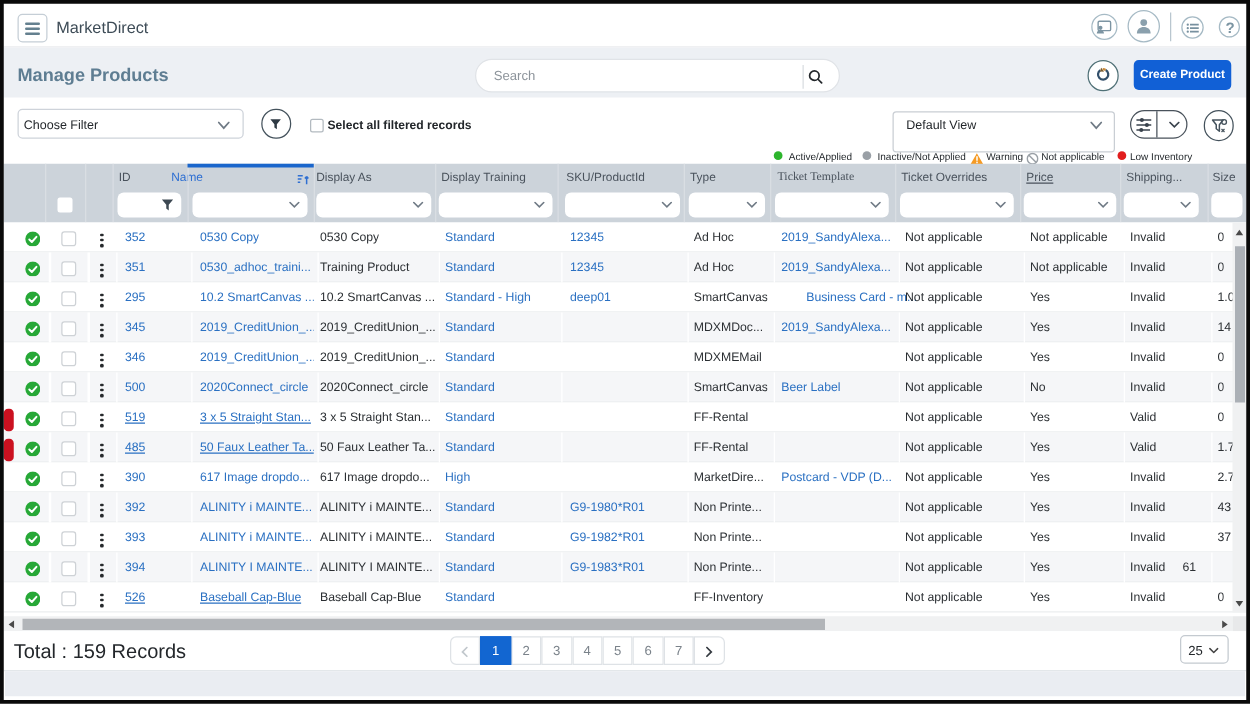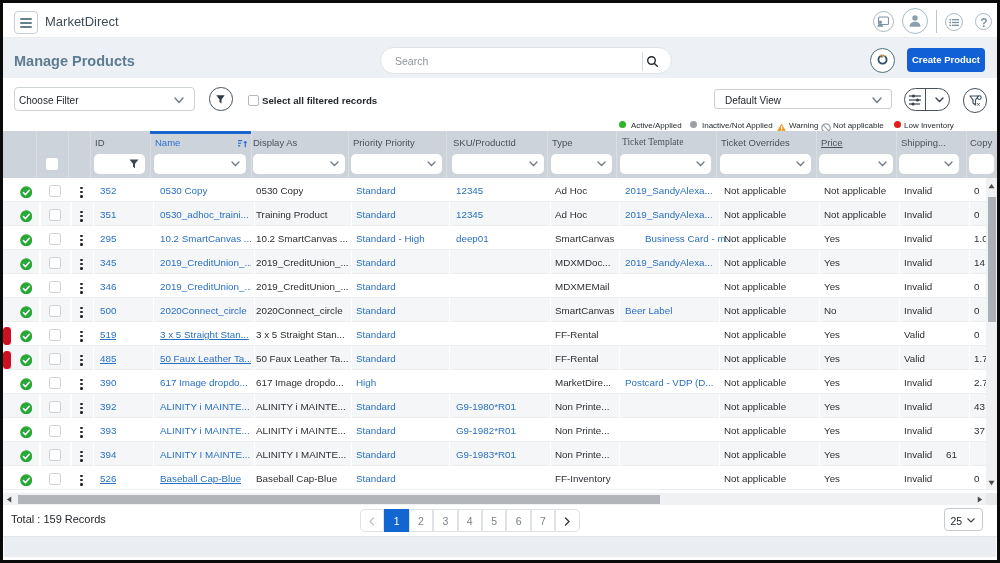--- a/index.html
+++ b/index.html
@@ -16,21 +16,21 @@
 #search { position:absolute; left:380px; top:47px; width:292px; height:27px; background:#fff; border:1px solid #e0e3e7; border-radius:14px; z-index:2; }
 #search .ph { position:absolute; left:14px; top:7px; font-size:10.5px; color:#8d949b; }
 #search .sdiv { position:absolute; right:28px; top:4px; width:1px; height:19px; background:#d9dde1; }
 #refresh { position:absolute; left:870px; top:47.5px; width:25px; height:25px; border:1.5px solid #4f7076; border-radius:50%; background:#fff; z-index:2; }
 #createbtn { position:absolute; left:907px; top:48px; width:78px; height:24px; background:#1160d6; border-radius:4px; color:#fff; font-size:9.5px; font-weight:bold; text-align:center; line-height:24px; z-index:2; }
 #choose { position:absolute; left:14px; top:87px; width:181px; height:24px; border:1px solid #ced3da; border-radius:4px; background:#fff; }
 #choose span { position:absolute; left:4px; top:6.5px; font-size:10px; color:#23272b; }
 #fcirc { position:absolute; left:209px; top:87px; width:23.5px; height:23.5px; border:1.3px solid #44525c; border-radius:50%; background:#fff; }
 #selcb { position:absolute; left:247.7px; top:94.5px; width:11px; height:11px; border:1px solid #b3bac0; border-radius:2px; background:#fff; }
 #sellab { position:absolute; left:262px; top:95px; font-size:9.7px; font-weight:600; color:#23272b; }
-#defview { position:absolute; left:714px; top:89px; width:178px; height:20px; border:1px solid #c9ced4; border-radius:3px; background:#fff;text-align:center; }
+#defview { position:absolute; left:714px; top:89px; width:178px; height:33px; border:1px solid #c9ced4; border-radius:3px; background:#fff;text-align:center; }
 #defview span { position:absolute; left:10px; top:4.5px; font-size:10px; color:#23272b; }
 #splitbtn { position:absolute; left:904px; top:87.5px; width:45.5px; height:23.5px; border:1.3px solid #49525b; border-radius:12px; background:#fff; }
 #splitbtn .mid { position:absolute; left:19.7px; top:0; width:1.8px; height:21px; background:#49525b; }
 #clearcirc { position:absolute; left:962.5px; top:88px; width:24.5px; height:24.5px; border:1.3px solid #44525c; border-radius:50%; background:#fff; }
 .ldot { position:absolute; top:121px; width:7px; height:7px; border-radius:50%; }
 .ltext { position:absolute; top:120.5px; font-size:8px; color:#1f2428; }
 .labs { position:absolute; }
 #thead { position:absolute; left:3px; top:131px; width:994px; height:47px; background:#ccd3da; }
 #namebar { position:absolute; left:150px; top:131px; width:101px; height:2.5px; background:#1a66cc; z-index:3; }
 .hl { position:absolute; top:137px; font-size:9.5px; font-weight:400; color:#49525c; }
@@ -49,21 +49,21 @@
 .row .kebab { position:absolute; left:77px; top:8.5px; }
 .row .kebab i { display:block; width:2.6px; height:2.6px; border-radius:50%; background:#26292c; margin-bottom:1.7px; }
 .wsep { position:absolute; top:0; width:1.5px; height:24px; background:#fff; }
 .redbar { position:absolute; left:0px; top:4.5px; width:7.5px; height:18.5px; background:#cb1120; border-radius:3.5px; }
 #vscroll { position:absolute; left:986px; top:178px; width:11px; height:312px; background:#f0f1f2; z-index:5; }
 #vthumb { position:absolute; left:1.5px; top:19px; width:8px; height:125px; background:#abb0b6; }
 #hscroll { position:absolute; left:3px; top:493px; width:983px; height:12px; background:#f0f1f2; }
 #hthumb { position:absolute; left:15px; top:1.5px; width:642px; height:9px; background:#b2b5b9; }
 #sbcorner { position:absolute; left:986px; top:493px; width:11px; height:12px; background:#e8e9ea; }
 #pagrow { position:absolute; left:3px; top:505px; width:994px; height:32px; background:#fff; border-bottom:1px solid #e3e7ea; }
-#total { position:absolute; left:11px; top:513px; font-size:11px; color:#23272b; }
+#total { position:absolute; left:11px; top:513px; font-size:16px; color:#23272b; }
 .pcell { position:absolute; top:509px; height:23px; text-align:center; line-height:22px; font-size:10.5px; color:#7a828a; border:1px solid #dee2e6; background:#fff; margin-left:-1px; }
 .pcell.pactive { background:#1266d1; color:#fff; border-color:#1266d1; z-index:2; }
 .pcell.first { border-radius:5px 0 0 5px; }
 .pcell.last { border-radius:0 5px 5px 0; }
 #psel { position:absolute; left:944px; top:508px; width:39px; height:23px; border:1px solid #c4cad0; border-radius:4px; background:#fff; }
 #psel span { position:absolute; left:5.5px; top:5.5px; font-size:10.5px; color:#23272b; }
 #strip { position:absolute; left:4px; top:537px; width:992px; height:20px; background:#eaedf2; }
 </style></head>
 <body>
 <div id="topbar"></div>
@@ -186,33 +186,33 @@
 <span class="ldot" style="left:894px;background:#e11d1d"></span>
 <span class="ltext" style="left:904px">Low Inventory</span>
 <div id="thead"></div>
 <div id="namebar"></div>
 <span class="hl" style="left:95px;">ID</span>
 <span class="fbox" style="left:94px;width:51px">
     <svg class="hc" style="top:5px" width="10" height="10" viewBox="0 0 10 10">
       <path d="M0.5 0.5 H9.5 L6 4.8 V9.3 L4 7.8 V4.8 Z" fill="#3d4852"></path>
     </svg>
   </span>
-<span class="hl" style="left:155px;color:#2e6fd2;">Name</span>
+<span class="hl" style="left:137px;color:#2e6fd2;">Name</span>
 <span class="fbox" style="left:154px;width:92px">
     <svg class="hc" width="9" height="6" viewBox="0 0 9 6">
       <path d="M1 1 L4.5 4.5 L8 1" stroke="#6f7a85" stroke-width="1.3" fill="none" stroke-linecap="round"></path>
     </svg>
   </span>
 <span class="hl" style="left:253px;">Display As</span>
 <span class="fbox" style="left:253px;width:92px">
     <svg class="hc" width="9" height="6" viewBox="0 0 9 6">
       <path d="M1 1 L4.5 4.5 L8 1" stroke="#6f7a85" stroke-width="1.3" fill="none" stroke-linecap="round"></path>
     </svg>
   </span>
-<span class="hl" style="left:353px;">Priority Priority</span>
+<span class="hl" style="left:353px;">Display Training</span>
 <span class="fbox" style="left:351px;width:91px">
     <svg class="hc" width="9" height="6" viewBox="0 0 9 6">
       <path d="M1 1 L4.5 4.5 L8 1" stroke="#6f7a85" stroke-width="1.3" fill="none" stroke-linecap="round"></path>
     </svg>
   </span>
 <span class="hl" style="left:453px;">SKU/ProductId</span>
 <span class="fbox" style="left:452px;width:92px">
     <svg class="hc" width="9" height="6" viewBox="0 0 9 6">
       <path d="M1 1 L4.5 4.5 L8 1" stroke="#6f7a85" stroke-width="1.3" fill="none" stroke-linecap="round"></path>
     </svg>
@@ -240,21 +240,21 @@
     <svg class="hc" width="9" height="6" viewBox="0 0 9 6">
       <path d="M1 1 L4.5 4.5 L8 1" stroke="#6f7a85" stroke-width="1.3" fill="none" stroke-linecap="round"></path>
     </svg>
   </span>
 <span class="hl" style="left:901px;">Shipping...</span>
 <span class="fbox" style="left:899px;width:60px">
     <svg class="hc" width="9" height="6" viewBox="0 0 9 6">
       <path d="M1 1 L4.5 4.5 L8 1" stroke="#6f7a85" stroke-width="1.3" fill="none" stroke-linecap="round"></path>
     </svg>
   </span>
-<span class="hl" style="left:970px;">Copy</span>
+<span class="hl" style="left:970px;">Size</span>
 <span class="fbox" style="left:969px;width:25px"></span>
 <span style="position:absolute;left:36px;top:131px;width:1px;height:47px;background:#d9dee3"></span>
 <span style="position:absolute;left:68px;top:131px;width:1px;height:47px;background:#d9dee3"></span>
 <span style="position:absolute;left:90px;top:131px;width:1px;height:47px;background:#d9dee3"></span>
 <span style="position:absolute;left:150px;top:131px;width:1px;height:47px;background:#d9dee3"></span>
 <span style="position:absolute;left:251px;top:131px;width:1px;height:47px;background:#d9dee3"></span>
 <span style="position:absolute;left:348px;top:131px;width:1px;height:47px;background:#d9dee3"></span>
 <span style="position:absolute;left:446px;top:131px;width:1px;height:47px;background:#d9dee3"></span>
 <span style="position:absolute;left:547px;top:131px;width:1px;height:47px;background:#d9dee3"></span>
 <span style="position:absolute;left:616px;top:131px;width:1px;height:47px;background:#d9dee3"></span>

